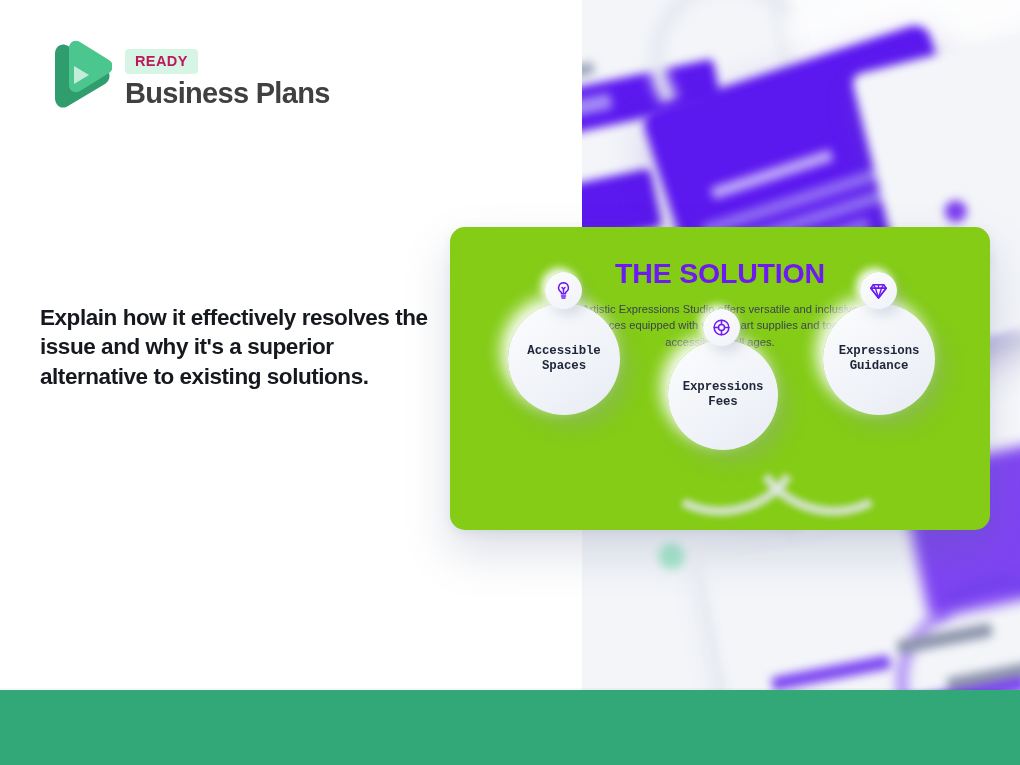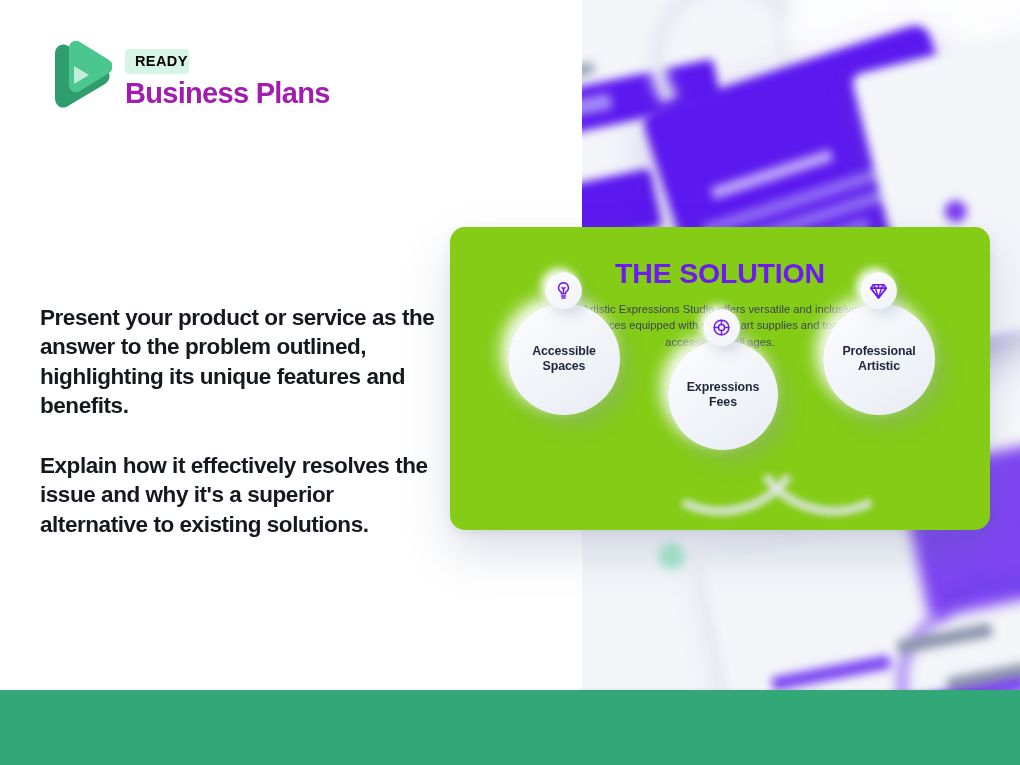--- a/index.html
+++ b/index.html
@@ -68,26 +68,26 @@
   #mk5 .arcg{left:192px;top:76px;width:150px;height:150px;border:8px solid #86ddb7;border-color:#86ddb7 #86ddb7 transparent transparent;transform:rotate(14deg);}
 
   #mk6{left:330px;top:450px;width:200px;height:150px;transform:rotate(-12deg);background:#6b26f2;border-radius:8px;opacity:.85;filter:blur(7px);}
 
   
   .left{position:absolute;left:0;top:0;width:582px;height:690px;background:#ffffff;z-index:5;}
   .brand{position:absolute;left:45px;top:40px;display:flex;align-items:center;}
   .logo-mark{position:relative;width:67px;height:78px;flex:0 0 auto;}
   .brand-text{margin-left:13px;}
   .badge{
-    display:inline-block;background:#d6f5e4;color:#000000;
+    display:inline-block;background:#d6f5e4;color:#be185d;
     font-size:14.5px;font-weight:700;letter-spacing:.4px;
-    padding:4px 1px 5px 10px;border-radius:4px;
+    padding:4px 10px 5px 10px;border-radius:4px;
   }
   .brand-name{
-    margin-top:4px;color:#a21caf;font-size:29px;font-weight:700;
+    margin-top:4px;color:#404040;font-size:29px;font-weight:700;
     letter-spacing:-.7px;line-height:1.08;
   }
   h1.title{
     position:absolute;left:40px;top:213px;margin:0;
     color:#2faa77;font-size:50px;font-weight:700;letter-spacing:-1.1px;line-height:1;
   }
   .body-copy{position:absolute;left:40px;top:303px;width:400px;}
   .para{
     margin:0 0 30px 0;color:#15181d;font-size:22.5px;font-weight:700;
     line-height:1.31;letter-spacing:-.45px;
@@ -121,21 +121,21 @@
     border-bottom:9px solid #e2e7ef;border-left:9px solid transparent;border-right:9px solid transparent;
     border-top:9px solid transparent;transform:rotate(14deg) scaleX(-1);filter:blur(3px);opacity:.85;
   }
   .node{position:absolute;}
   .bubble{
     position:absolute;border-radius:50%;
     background:linear-gradient(145deg,#fcfdfe 0%,#eef1f7 70%,#e7ebf3 100%);
     box-shadow:
       -7px -7px 16px rgba(255,255,255,.95),
       9px 11px 22px rgba(146,158,182,.32);
-    display:flex;align-items:center;justify-content:center;text-align:center;
+    display:flex;align-items:center;justify-content:flex-start;text-align:center;font-family:Liberation Mono, monospace;
   }
   .bubble-label{
     color:#1e2539;font-size:12.4px;font-weight:700;line-height:1.22;letter-spacing:-.1px;
     padding:0 14px;
   }
   .icon-chip{
     position:absolute;width:37px;height:37px;border-radius:50%;
     background:linear-gradient(145deg,#fdfdfe,#eff2f8);
     box-shadow:-4px -4px 9px rgba(255,255,255,.95), 5px 6px 13px rgba(146,158,182,.34);
     display:flex;align-items:center;justify-content:center;z-index:3;
@@ -212,21 +212,20 @@
         </svg>
       </div>
       <div class="brand-text">
         <span class="badge">READY</span>
         <div class="brand-name">Business Plans</div>
       </div>
     </div>
 
 
     <div class="body-copy">
-      <p class="para">Present your product or service as the answer to the problem outlined, highlighting its unique features and benefits.</p>
       <p class="para">Explain how it effectively resolves the issue and why it's a superior alternative to existing solutions.</p>
     </div>
   </div>
 
   <div class="preview-card">
     <div class="card-title">THE SOLUTION</div>
     <div class="card-desc">Artistic Expressions Studio offers versatile and inclusive spaces equipped with various art supplies and tools, accessible to all ages.</div>
 
     <div class="nodes">
       <div class="connector c1"></div>
@@ -258,21 +257,21 @@
             <path d="M12 3.6v5"></path>
             <path d="M12 15.4v5"></path>
             <path d="M3.6 12h5"></path>
             <path d="M15.4 12h5"></path>
           </svg>
         </div>
       </div>
 
       <div class="node" id="node-3">
         <div class="bubble">
-          <span class="bubble-label">Professional Artistic</span>
+          <span class="bubble-label">Expressions Guidance</span>
         </div>
         <div class="icon-chip">
           <svg width="21" height="21" viewBox="0 0 24 24" fill="none" stroke="#6d19f2" stroke-width="1.6" stroke-linecap="round" stroke-linejoin="round">
             <path d="M3.2 9.4h17.6L12 20.6 3.2 9.4z"></path>
             <path d="M6 5.4h12l2.8 4H3.2l2.8-4z"></path>
             <path d="M3.2 9.4 12 20.6l8.8-11.2"></path>
             <path d="M8.6 9.4 12 20.6l3.4-11.2"></path>
             <path d="M8.6 9.4 6 5.4"></path>
             <path d="M15.4 9.4 18 5.4"></path>
             <path d="M12 5.4v4"></path>

